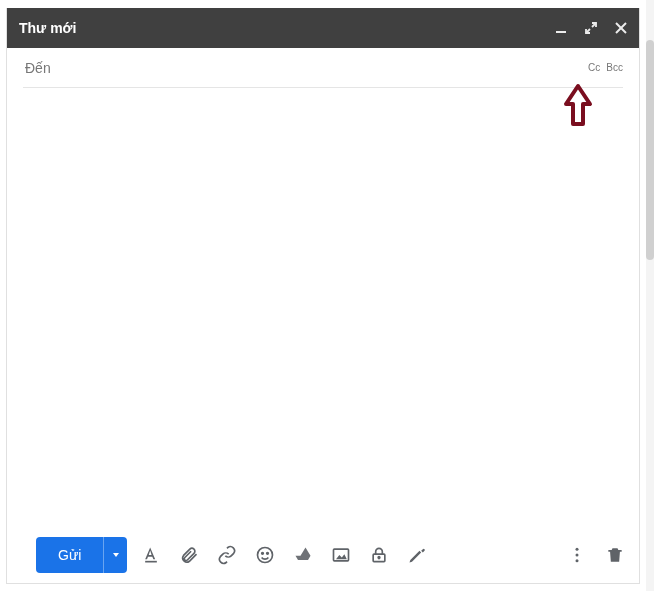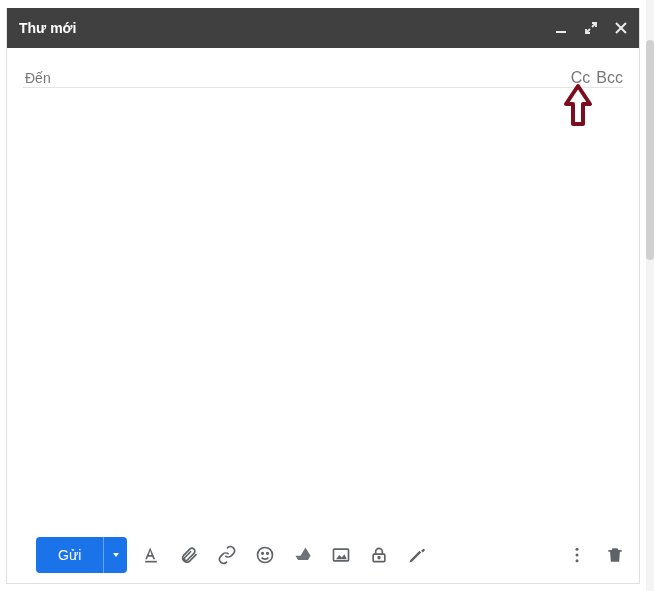--- a/index.html
+++ b/index.html
@@ -42,40 +42,40 @@
     cursor: pointer;
     opacity: 0.9;
   }
   .header-icon svg { display: block; }
 
   .fields {
     padding: 0 16px;
   }
   .field-row {
     display: flex;
-    align-items: flex-end;
+    align-items: center;
     height: 40px;
     border-bottom: 1px solid #e5e5e5;
     font-size: 14px;
     color: #777;
   }
   .field-input {
     flex: 1;
     border: none;
     outline: none;
     font-size: 14px;
     color: #222;
     background: transparent;
   }
   .field-input::placeholder { color: #777; }
   .ccbcc {
     display: flex;
     gap: 6px;
     color: #777;
-    font-size: 16px;
+    font-size: 10px;
   }
   .ccbcc span { cursor: pointer; }
 
   .body-area {
     flex: 1;
     padding: 10px 16px;
     position: relative;
   }
 
   .annotation-arrow {

